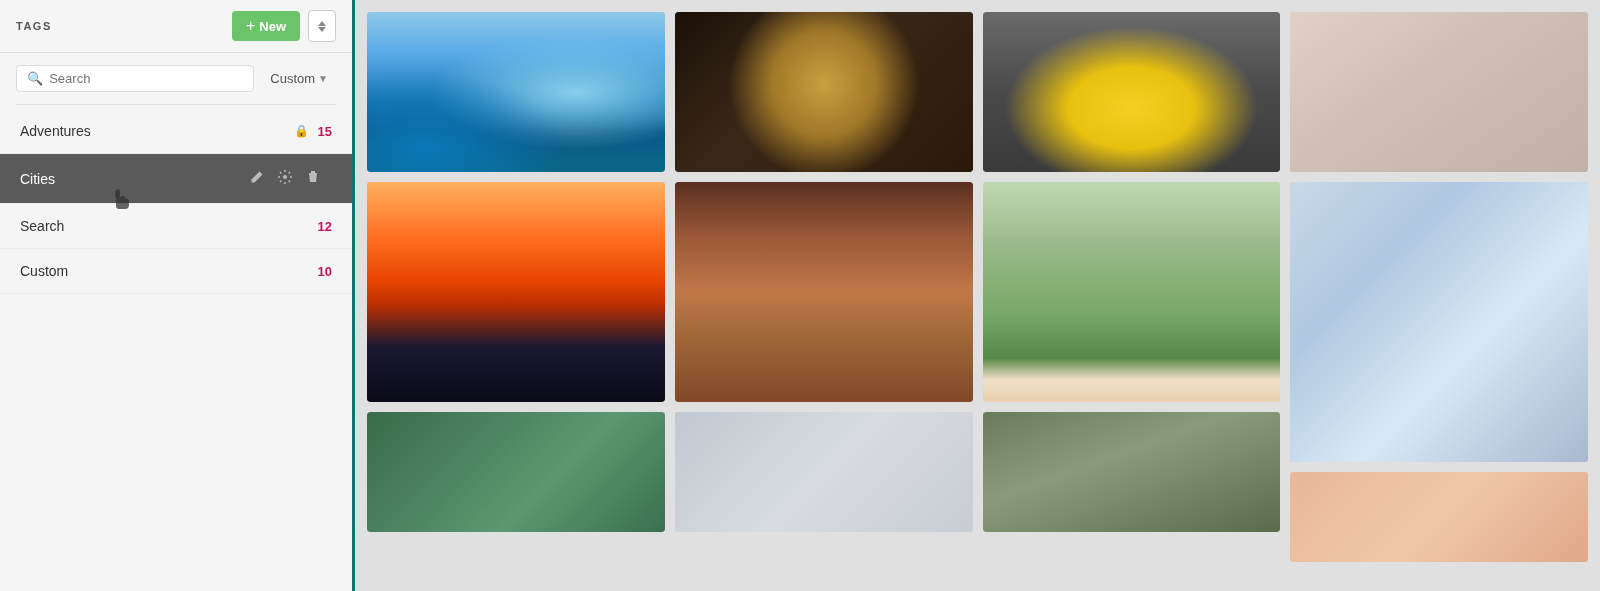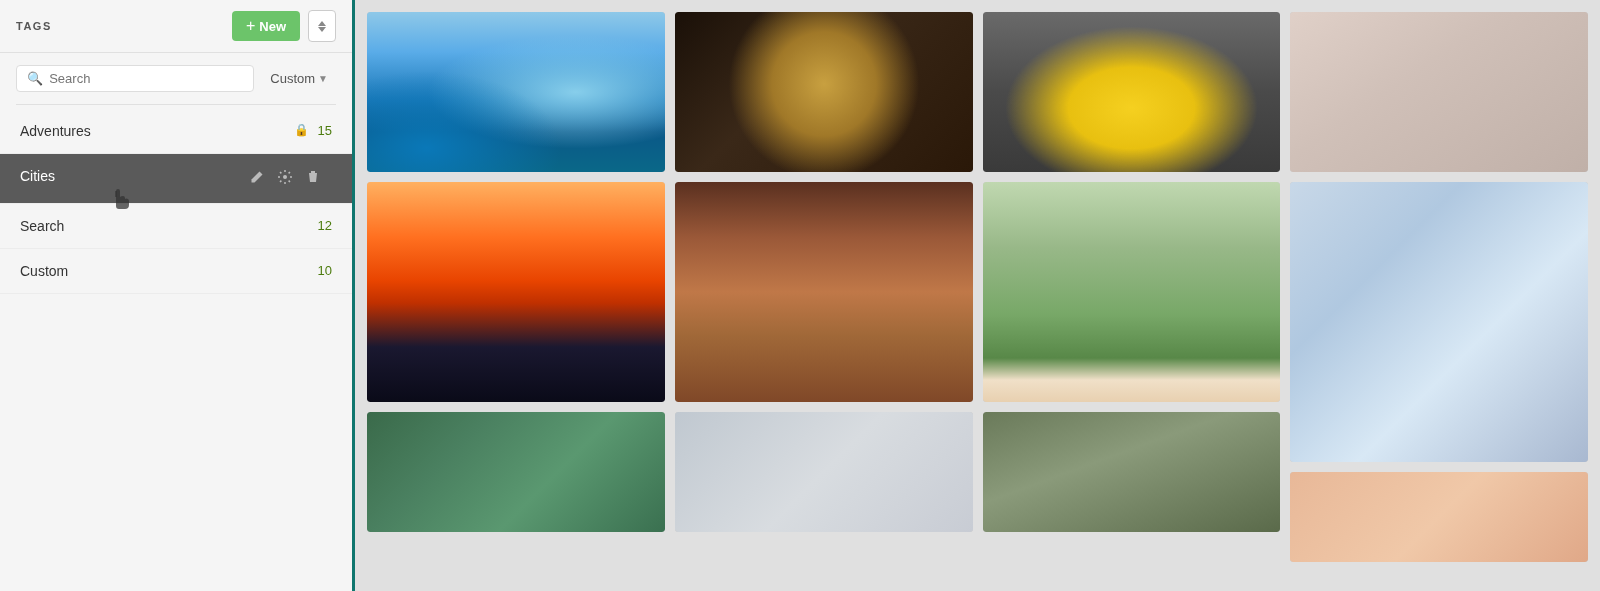--- a/index.html
+++ b/index.html
@@ -136,21 +136,21 @@
       margin: 4px 16px;
     }
 
     .tag-list {
       flex: 1;
       overflow-y: auto;
     }
 
     .tag-item {
       display: flex;
-      align-items: flex-start;
+      align-items: center;
       padding: 14px 20px;
       cursor: pointer;
       border-bottom: 1px solid #ececec;
       position: relative;
     }
 
     .tag-item.active {
       background: #5a5a5a;
     }
 
@@ -159,21 +159,22 @@
     }
 
     .tag-name {
       font-size: 14px;
       color: #333;
       flex: 1;
     }
 
     .tag-count {
       font-size: 13px;
-      color: #4d7c0f;
+      color: #be185d;
+      font-weight: bold;
     }
 
     .tag-lock-icon {
       margin-right: 8px;
       color: #aaa;
       font-size: 12px;
     }
 
     .tag-actions {
       display: flex;

